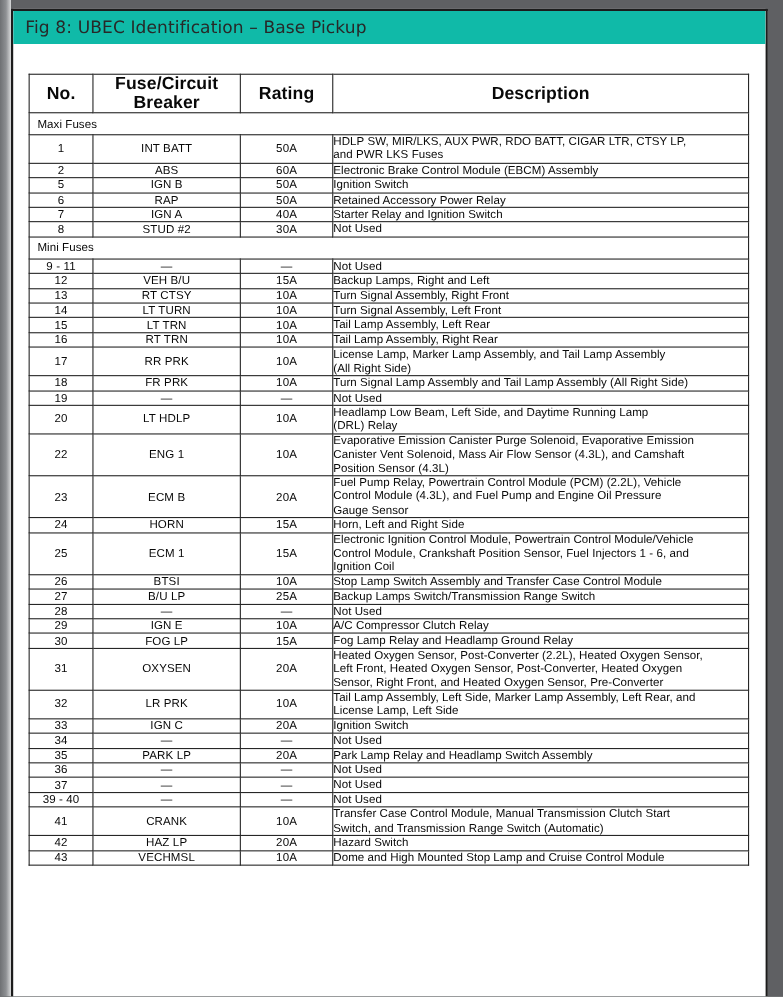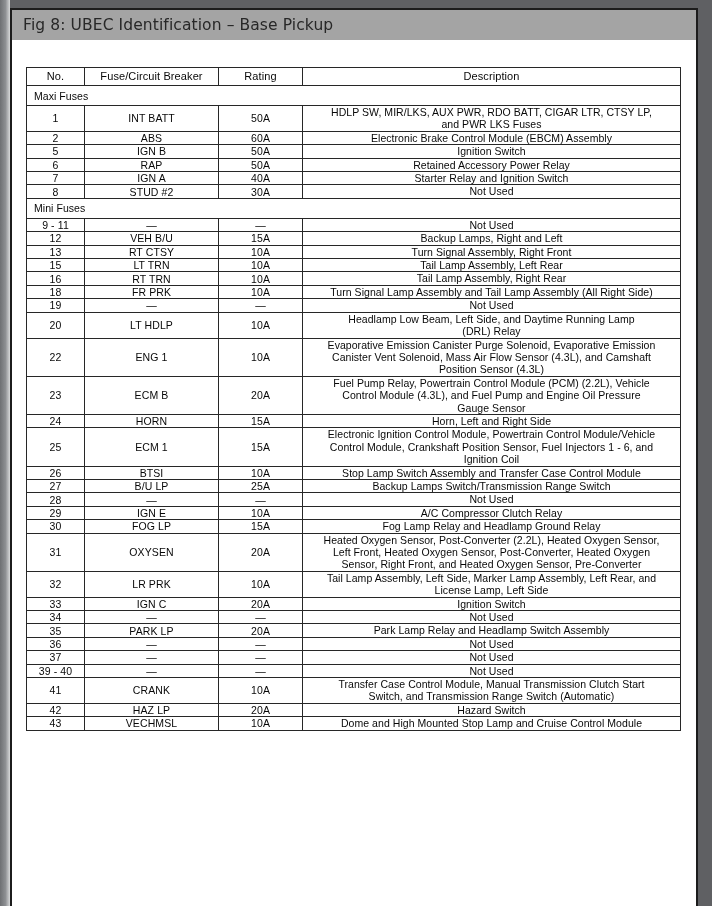--- a/index.html
+++ b/index.html
@@ -43,21 +43,21 @@
     border-left: 2px solid #1c1c1c;
     border-top: 2px solid #1c1c1c;
     border-right: 2px solid #1c1c1c;
     box-sizing: border-box;
     overflow: hidden;
   }
 
   
   #title-band {
     height: 30px;
-    background: #a3a3a3;
+    background: #14b8a6;
     display: flex;
     align-items: center;
     padding-left: 11px;
     box-sizing: border-box;
   }
   #title-band .title-text {
     font-family: "DejaVu Sans", sans-serif;
     font-size: 15.5px;
     font-weight: 400;
     color: #2b2b2b;
@@ -87,22 +87,22 @@
     vertical-align: middle;
   }
 
   
   col.c-no    { width: 58px; }
   col.c-fuse  { width: 134px; }
   col.c-rate  { width: 84px; }
   col.c-desc  { width: auto; }
 
   thead th {
-    font-size: 11px;
-    font-weight: normal;
+    font-size: 16px;
+    font-weight: bold;
     text-align: center;
     height: 17px;
     line-height: 17px;
     letter-spacing: 0.1px;
   }
 
   
   tr.section-row td {
     font-size: 10.5px;
     font-weight: normal;
@@ -116,21 +116,21 @@
   td.col-no,
   td.col-fuse,
   td.col-rate {
     text-align: center;
     font-size: 10.5px;
     letter-spacing: 0.1px;
     padding: 2px 1px;
   }
 
   td.col-desc {
-    text-align: center;
+    text-align: left;
     font-size: 10.5px;
     letter-spacing: 0.05px;
     padding: 2px 4px 2px 6px;
     line-height: 12.4px;
   }
 
   td.col-desc .line { display: block; white-space: nowrap; }
 
   
   #doc-body, #title-band { filter: contrast(1.04); }
@@ -236,33 +236,50 @@
             </tr>
             <tr>
               <td class="col-no">13</td>
               <td class="col-fuse">RT CTSY</td>
               <td class="col-rate">10A</td>
               <td class="col-desc">
                 <span class="line">Turn Signal Assembly, Right Front</span>
               </td>
             </tr>
             <tr>
+              <td class="col-no">14</td>
+              <td class="col-fuse">LT TURN</td>
+              <td class="col-rate">10A</td>
+              <td class="col-desc">
+                <span class="line">Turn Signal Assembly, Left Front</span>
+              </td>
+            </tr>
+            <tr>
               <td class="col-no">15</td>
               <td class="col-fuse">LT TRN</td>
               <td class="col-rate">10A</td>
               <td class="col-desc">
                 <span class="line">Tail Lamp Assembly, Left Rear</span>
               </td>
             </tr>
             <tr>
               <td class="col-no">16</td>
               <td class="col-fuse">RT TRN</td>
               <td class="col-rate">10A</td>
               <td class="col-desc">
                 <span class="line">Tail Lamp Assembly, Right Rear</span>
+              </td>
+            </tr>
+            <tr>
+              <td class="col-no">17</td>
+              <td class="col-fuse">RR PRK</td>
+              <td class="col-rate">10A</td>
+              <td class="col-desc">
+                <span class="line">License Lamp, Marker Lamp Assembly, and Tail Lamp Assembly</span>
+                <span class="line">(All Right Side)</span>
               </td>
             </tr>
             <tr>
               <td class="col-no">18</td>
               <td class="col-fuse">FR PRK</td>
               <td class="col-rate">10A</td>
               <td class="col-desc">
                 <span class="line">Turn Signal Lamp Assembly and Tail Lamp Assembly (All Right Side)</span>
               </td>
             </tr>

